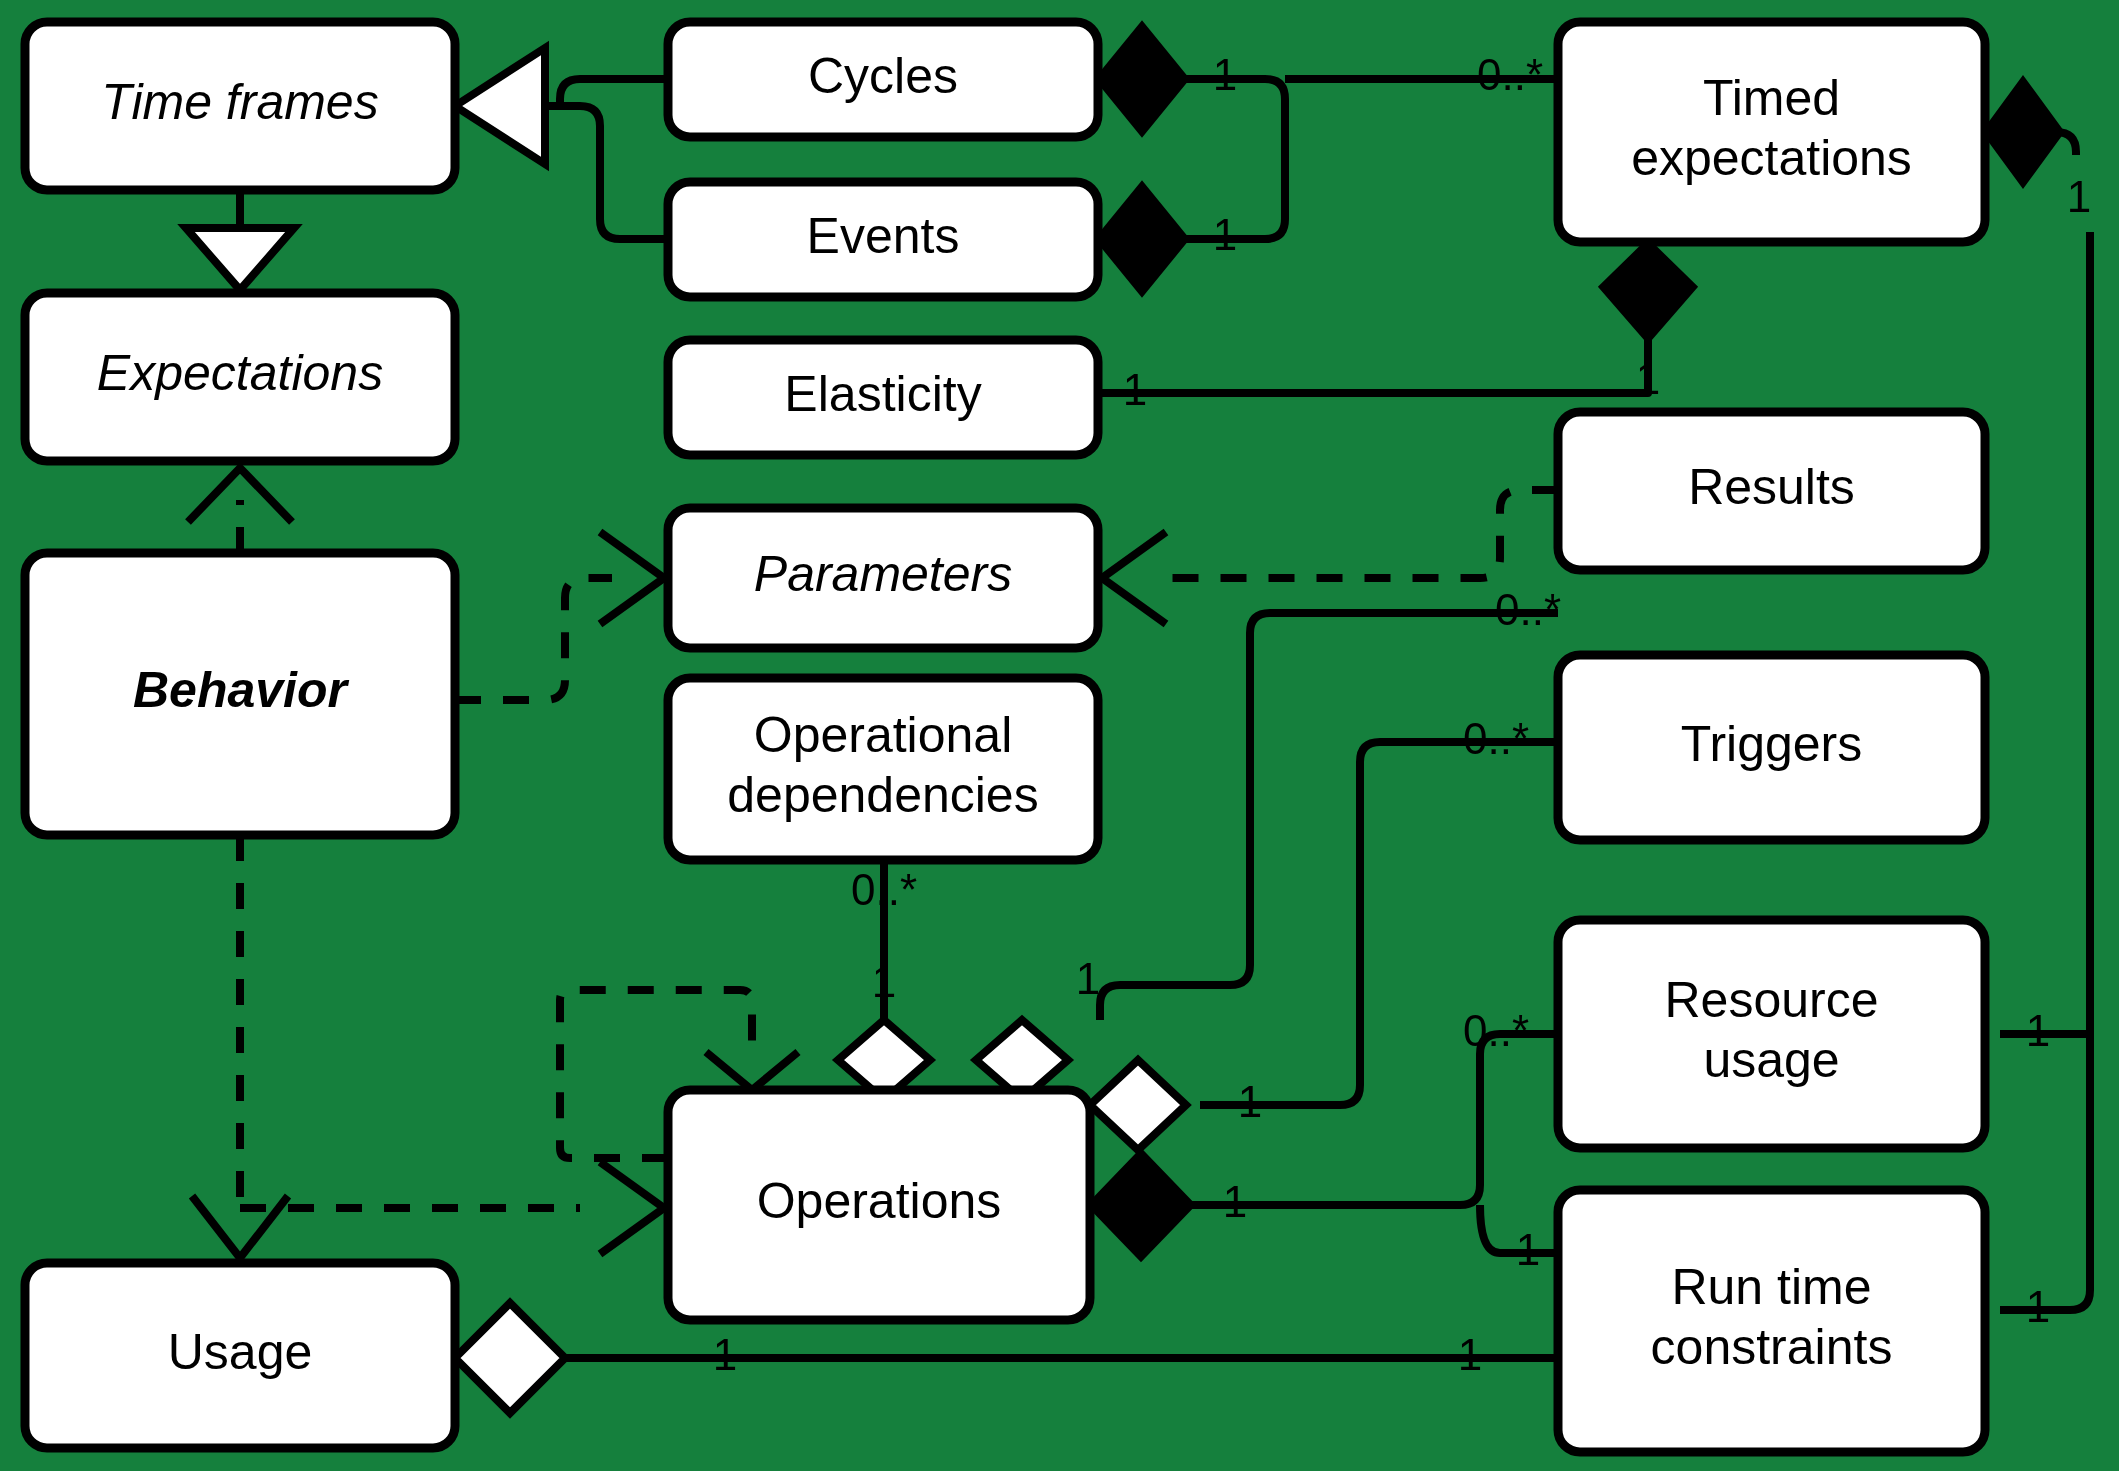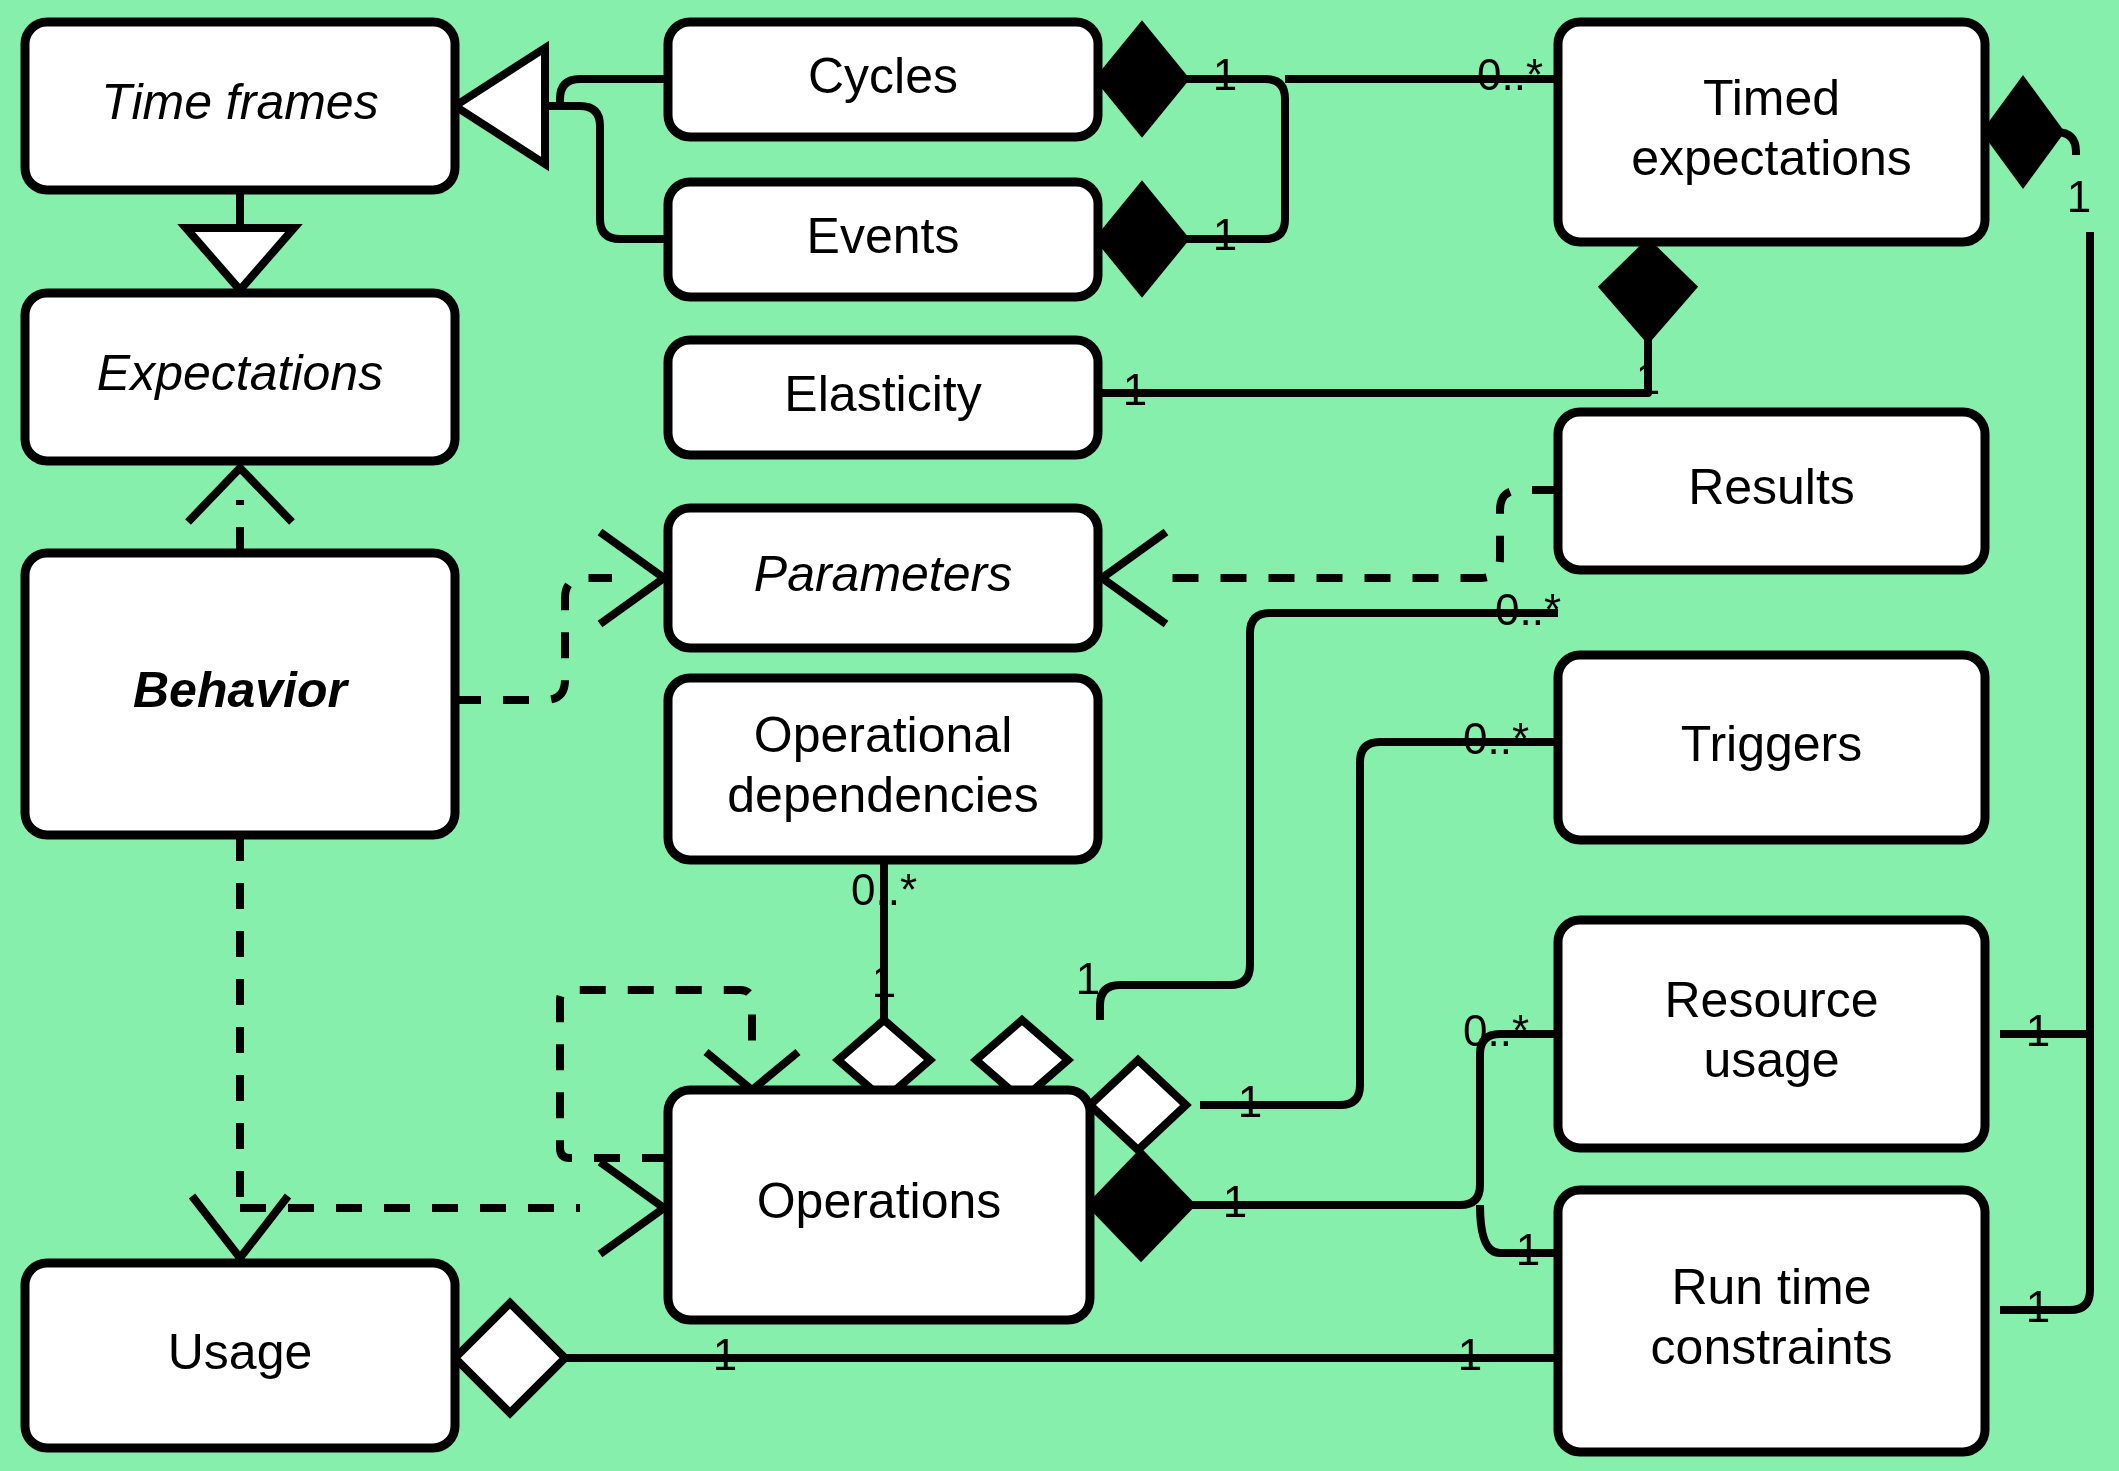--- a/index.html
+++ b/index.html
@@ -8,21 +8,21 @@
     padding: 0;
     background: #ffffff;
   }
   body {
     font-family: "Liberation Sans", sans-serif;
   }
   #stage {
     position: relative;
     width: 2119px;
     height: 1471px;
-    background: #86efac;
+    background: #15803d;
     overflow: hidden;
   }
   #diagram-svg {
     position: absolute;
     left: 0;
     top: 0;
     width: 2119px;
     height: 1471px;
   }
   .node-box {

